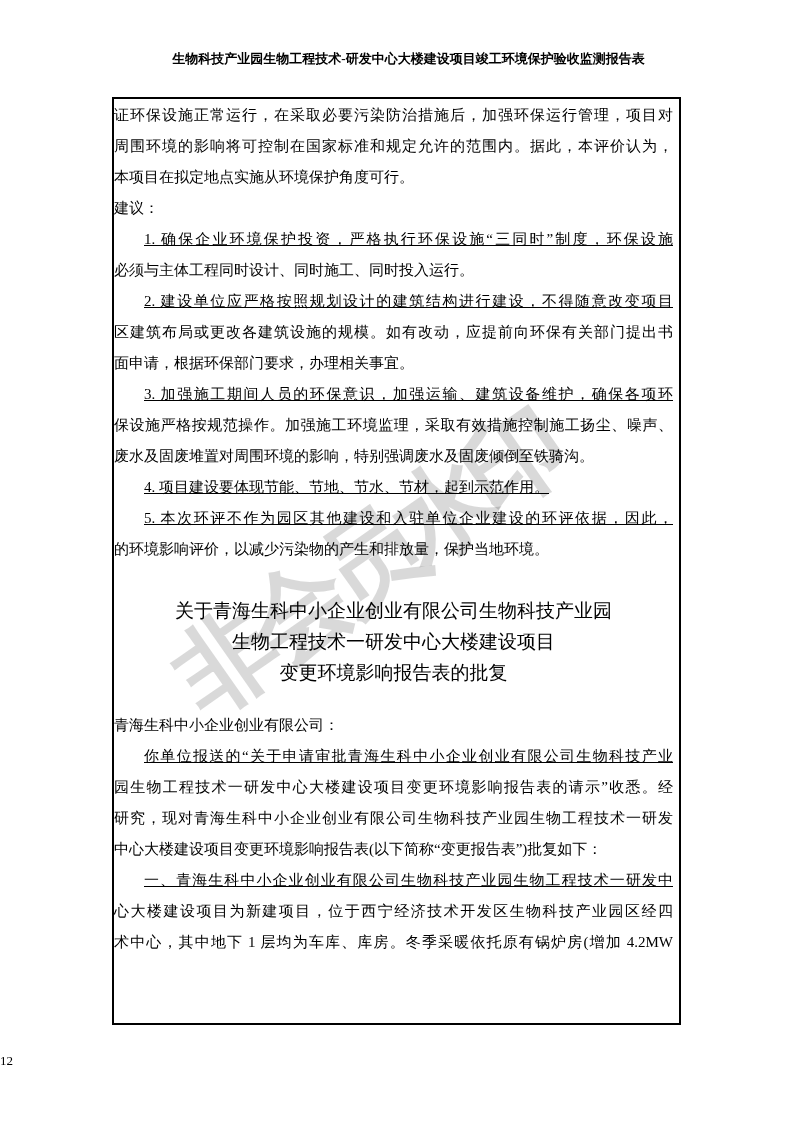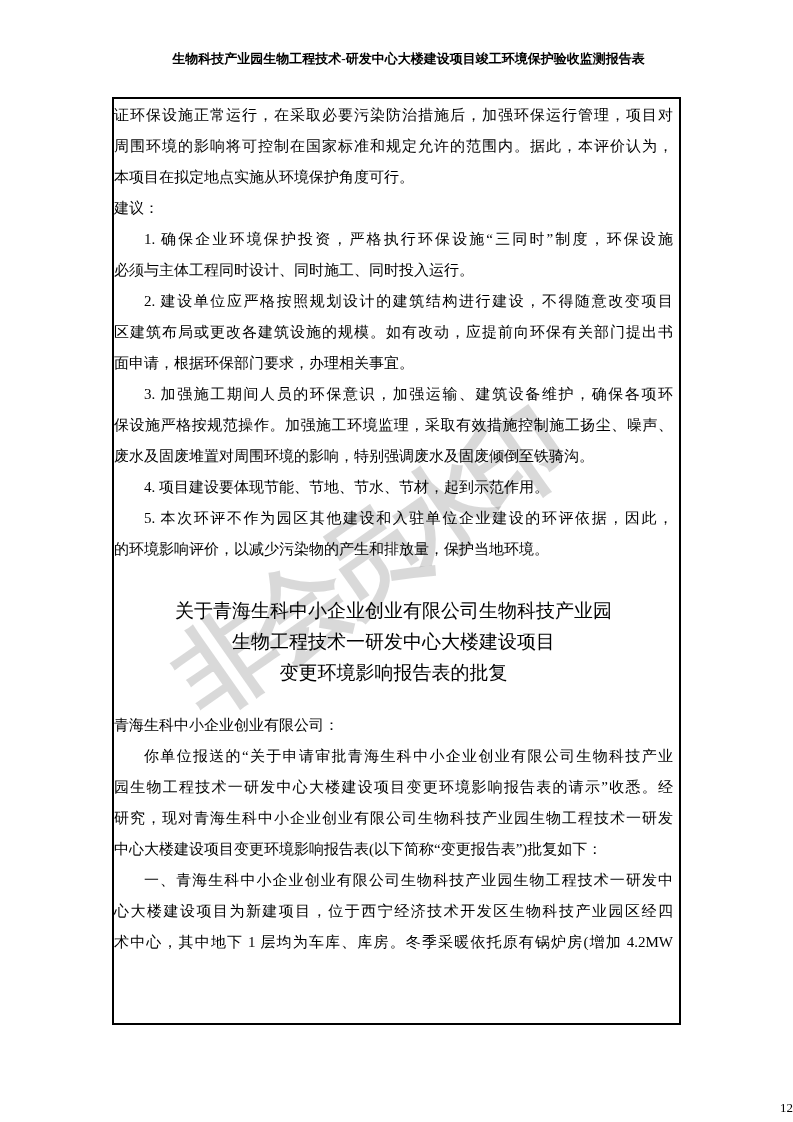--- a/index.html
+++ b/index.html
@@ -52,34 +52,34 @@
   }
   .line {
     font-size: 15px;
     line-height: 31px;
     text-align: justify;
     text-align-last: justify;
     text-justify: inter-character;
     white-space: normal;
   }
   .line.end { text-align-last: left; }
-  .line.ind { text-indent: 30px; }
+  .line.ind { text-indent: 30px; text-decoration: underline; }
   .approval-heading { margin-top: 30px; margin-bottom: 22px; }
   .hline {
     font-size: 19px;
     font-weight: normal;
     line-height: 31px;
     text-align: center;
   }
   .page-number {
     position: absolute;
-    top: 1100px;
+    top: 1053px;
     left: 0;
     right: 0;
-    text-align: right;
+    text-align: left;
     font-size: 13px;
     z-index: 1;
   }
 </style>
 </head>
 <body>
 
 <div class="page">
 
   <div class="watermark">非会员水印</div>

